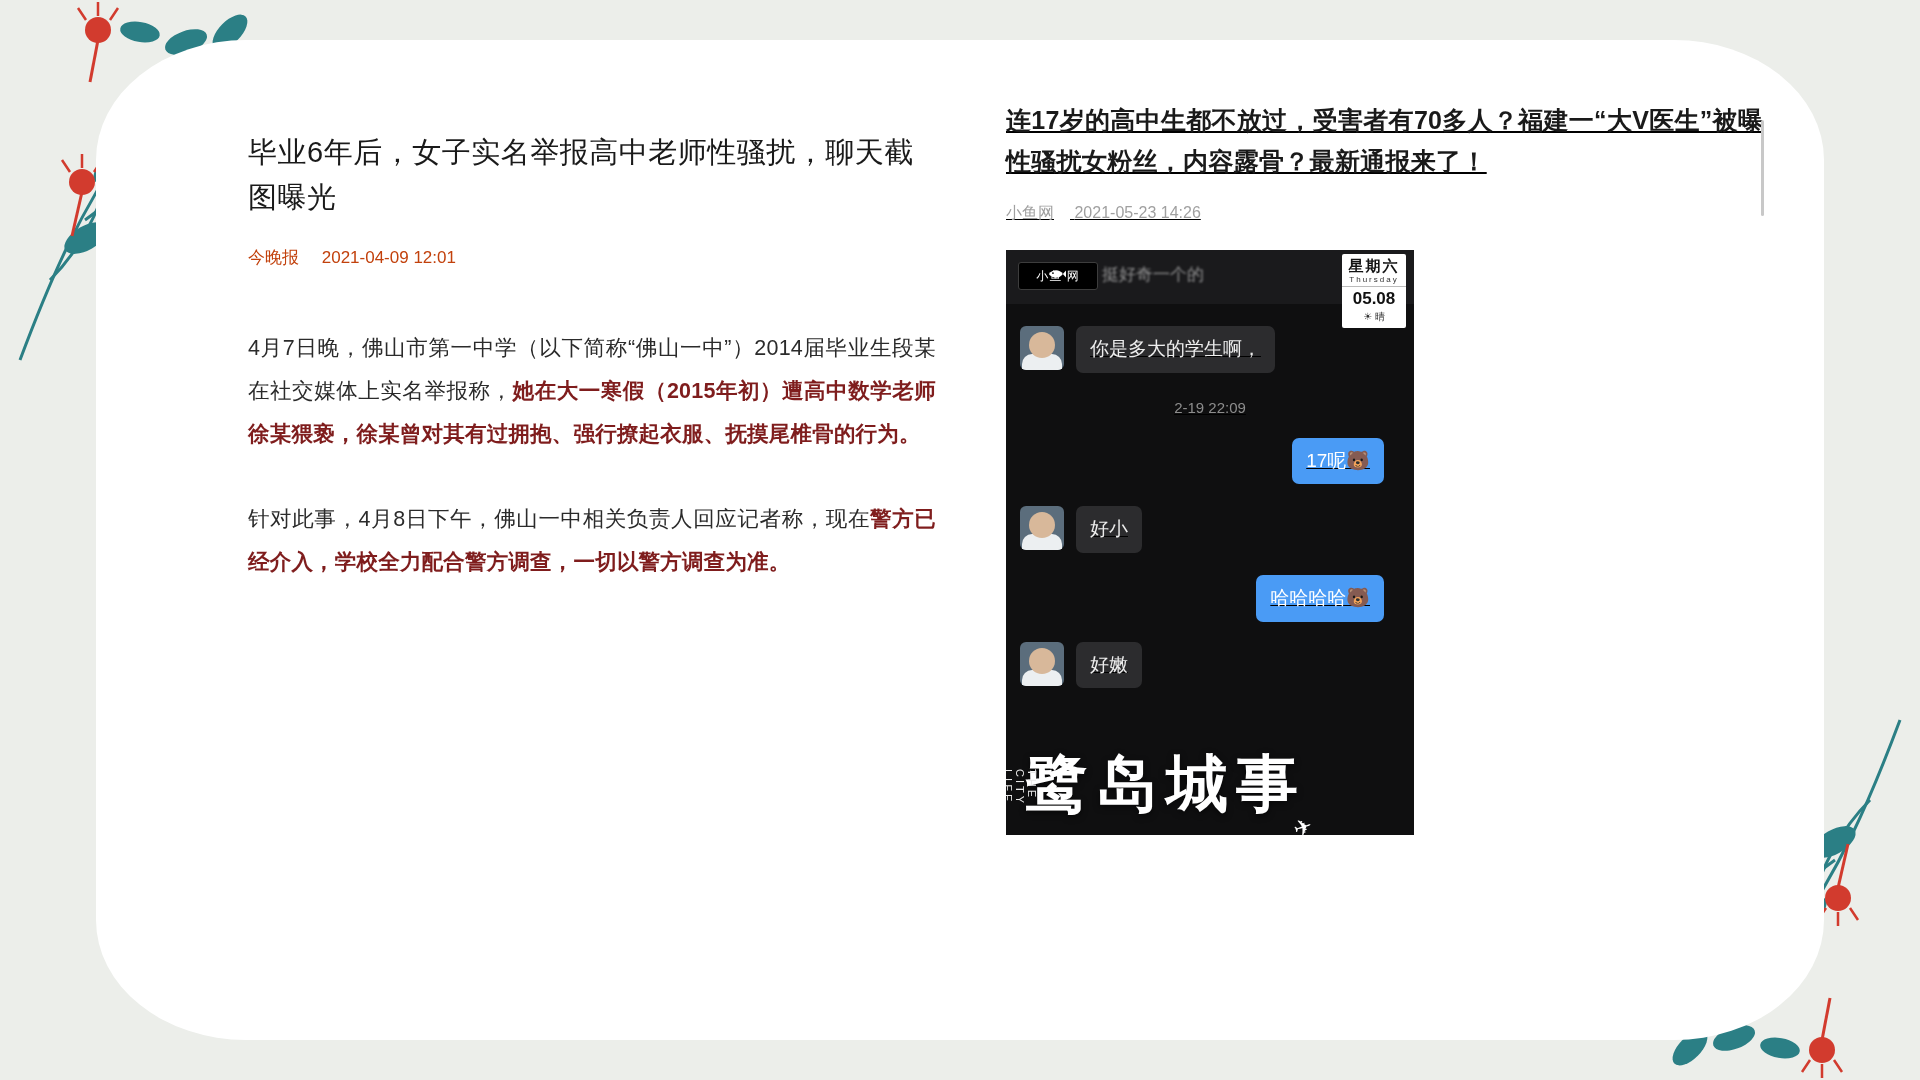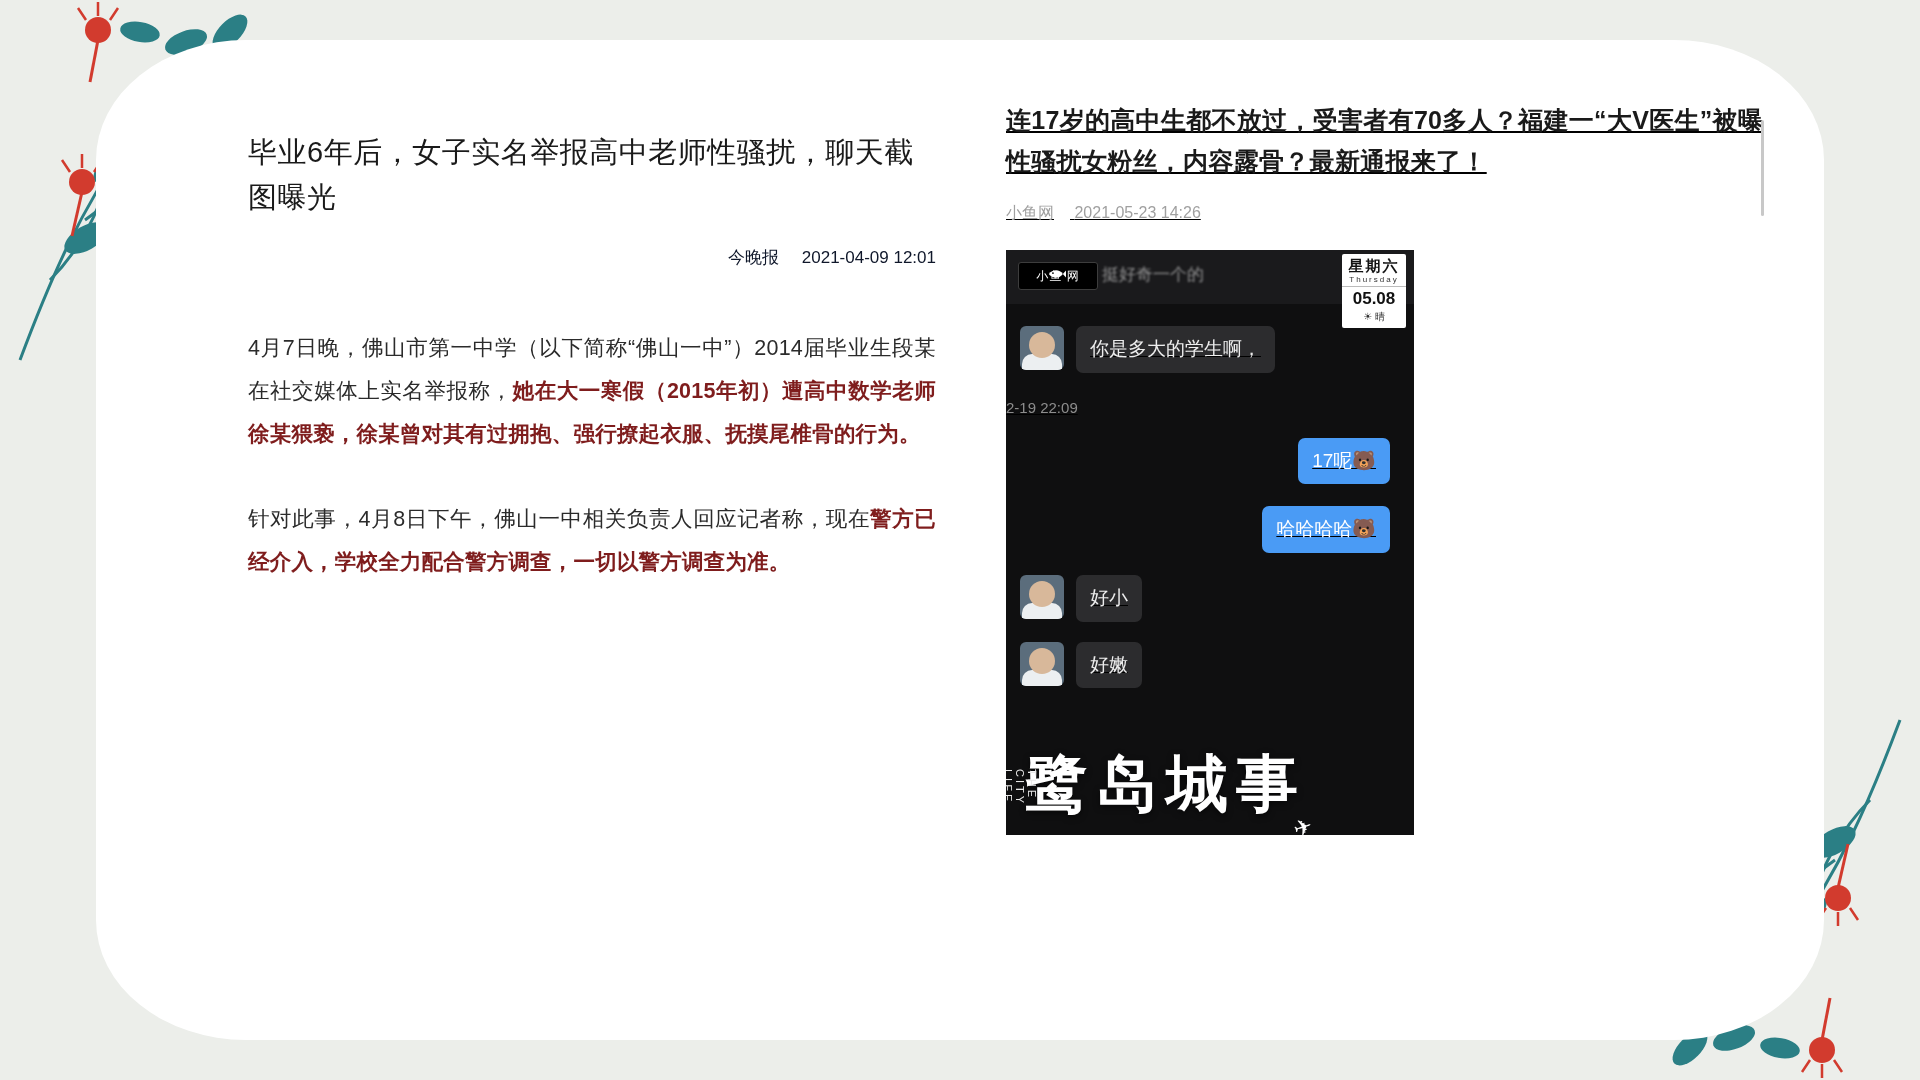--- a/index.html
+++ b/index.html
@@ -69,22 +69,21 @@
     line-height: 1.55;
     font-weight: normal;
     color: #1a1a1a;
     letter-spacing: 0.5px;
     margin: 0;
   }
 
   .meta {
     margin-top: 26px;
     font-size: 17px;
-    color: #0f172a;
-    text-align: right;
+    color: #c2410c;
   }
   .meta .src { margin-right: 18px; }
 
   .body-p {
     margin: 42px 0 0 0;
     font-size: 21.5px;
     line-height: 2.0;
     color: #2b2b2b;
     text-align: justify;
     letter-spacing: 0.2px;
@@ -232,25 +231,26 @@
     font-size: 19px;
     padding: 11px 14px;
     border-radius: 7px;
     max-width: 260px;
     line-height: 1.3;
   }
   .bubble.blue {
     background: #4a9bf5;
     color: #fff;
     margin-left: 0;
-    margin-right: 10px;
+    margin-right: 16px;
   }
   .bubble.blurred { filter: blur(0.6px); }
 
   .ts {
+    text-align: center;
     color: #8d8d8d;
     font-size: 15px;
     margin-top: 26px;
   }
 
   .partial-row { margin-top: 20px; }
 
   .wm {
     position: absolute;
     left: 20px;
@@ -409,27 +409,27 @@
           <div class="avatar"></div>
           <div class="bubble">你是多大的学生啊，</div>
         </div>
 
         <div class="ts">2-19 22:09</div>
 
         <div class="msg-row right">
           <div class="bubble blue">17呢🐻</div>
         </div>
 
-        <div class="msg-row right">
-          <div class="bubble blue blurred">哈哈哈哈🐻</div>
-        </div>
-
         <div class="msg-row">
           <div class="avatar"></div>
           <div class="bubble">好小</div>
+        </div>
+
+        <div class="msg-row right">
+          <div class="bubble blue blurred">哈哈哈哈🐻</div>
         </div>
 
         <div class="msg-row partial-row">
           <div class="avatar"></div>
           <div class="bubble">好嫩</div>
         </div>
 
         <div class="wm">
           <div class="small">THE CITY LIFE</div>
           <div class="big">鹭岛城事</div>

